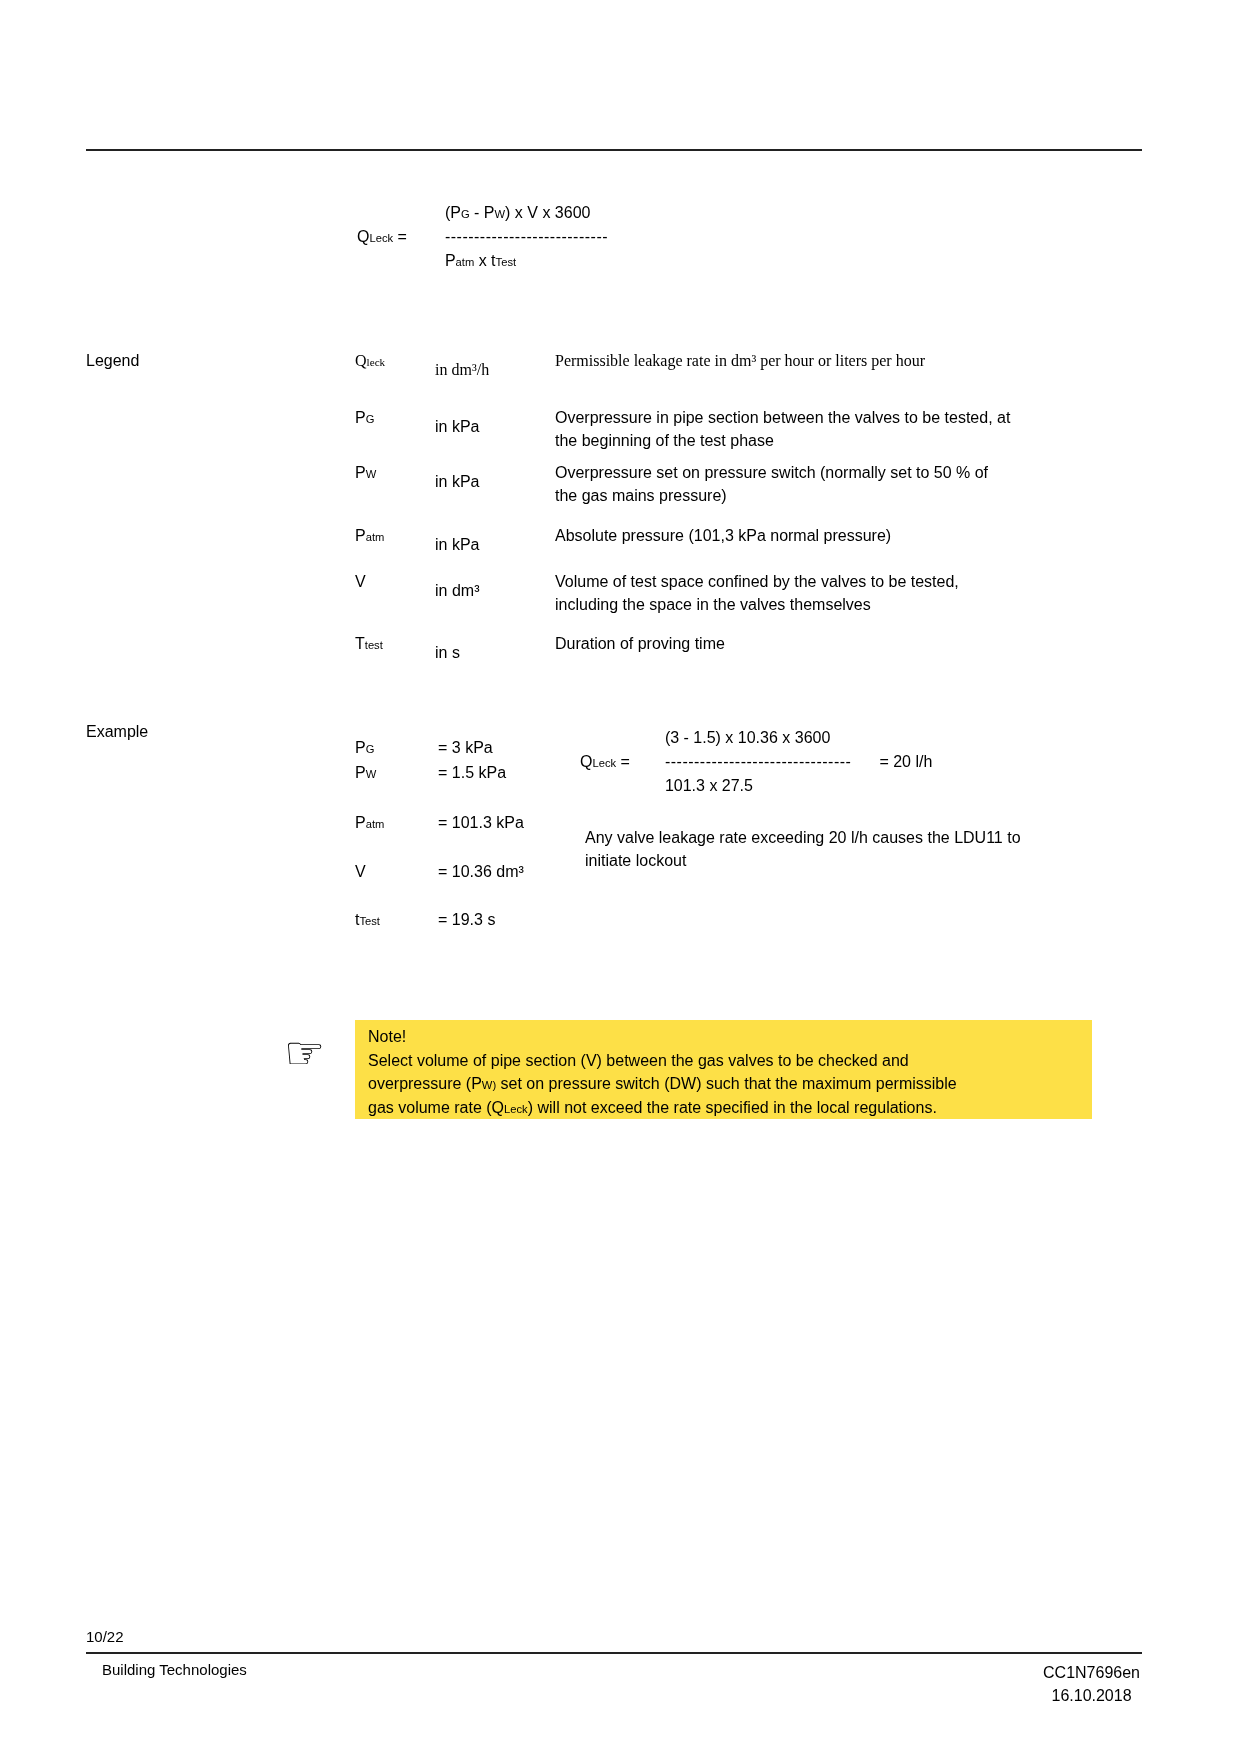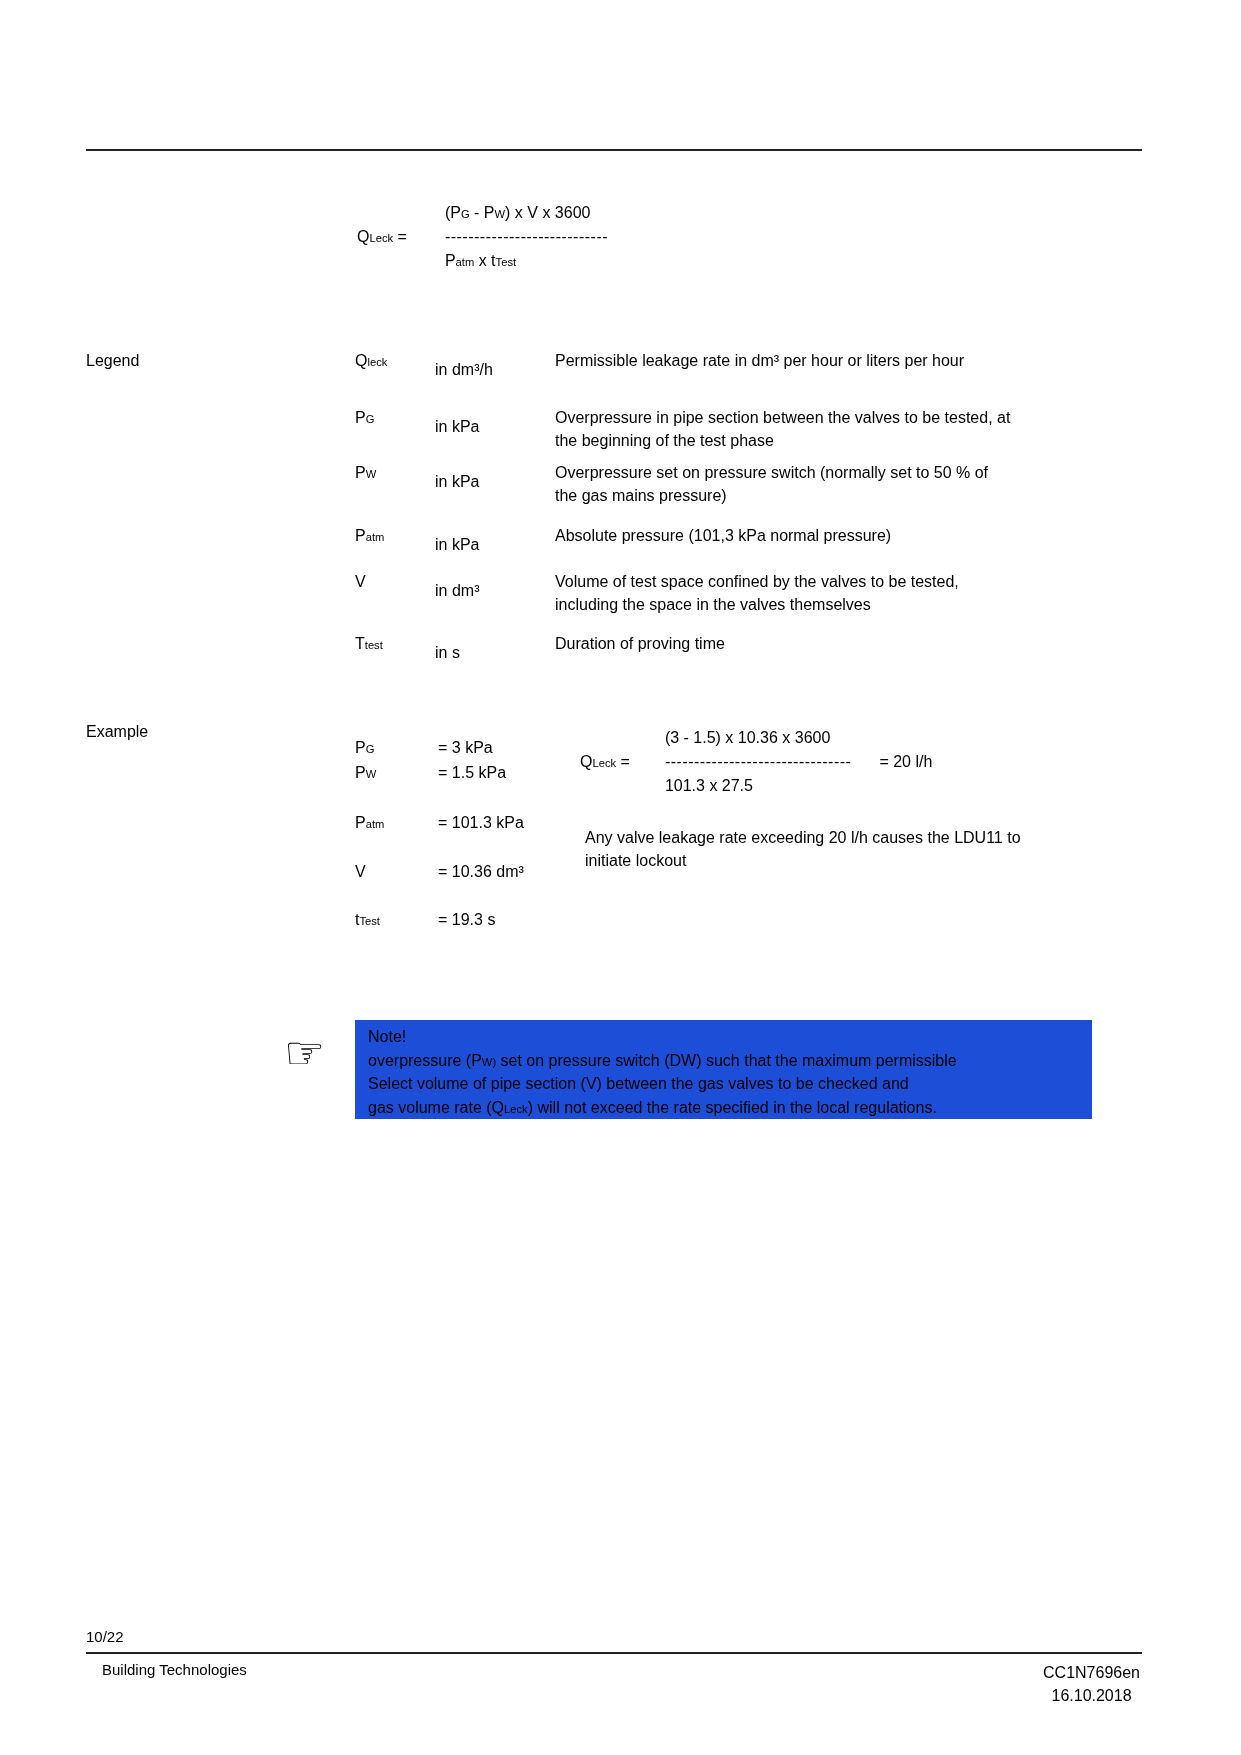--- a/index.html
+++ b/index.html
@@ -25,42 +25,42 @@
   .example-formula{left:580px;top:726px;}
   .example-formula .f-lhs{margin-right:35px;}
   .f-result{margin-left:28px;}
 
   .side-label{position:absolute;left:86px;line-height:23px;}
   .legend-label{top:349px;}
   .example-label{top:720px;}
 
   .legend-table{position:absolute;left:355px;top:349px;width:700px;}
   .legend-row{display:flex;line-height:23px;}
-  .legend-row:nth-child(1){margin-bottom:25px;}
+  .legend-row:nth-child(1){margin-bottom:25px;font-family:Liberation Serif, serif;}
   .legend-row:nth-child(2){margin-bottom:9px;}
   .legend-row:nth-child(3){margin-bottom:17px;}
   .legend-row:nth-child(4){margin-bottom:14px;}
   .legend-row:nth-child(5){margin-bottom:16px;}
   .col-sym{width:80px;flex:none;}
   .col-unit{width:120px;flex:none;margin-top:9px;}
   .col-desc{width:520px;flex:none;}
 
   .example-values{position:absolute;left:355px;top:735px;}
   .ex-row{display:flex;line-height:25px;}
   .ex-row:nth-child(2){margin-bottom:25px;}
   .ex-row:nth-child(3){margin-bottom:24px;}
   .ex-row:nth-child(4){margin-bottom:23px;}
   .ex-sym{width:83px;flex:none;}
 
   .example-remark{position:absolute;left:585px;top:826px;width:500px;line-height:23px;}
 
   .hand{position:absolute;left:284px;top:1030px;font-size:46px;line-height:1;font-family:"DejaVu Sans",sans-serif;}
   .note-box{
     position:absolute;left:355px;top:1020px;width:737px;height:99px;
-    background:#1d4ed8;
+    background:#fde047;
     padding:5px 0 0 13px;box-sizing:border-box;
     line-height:23.5px;
   }
 
   .footer-page{position:absolute;left:86px;top:1628px;font-size:15px;}
   .footer-rule{position:absolute;left:86px;top:1652px;width:1056px;height:2px;background:#222;}
   .footer-company{position:absolute;left:86px;top:1661px;font-size:15px;margin-left:16px;}
   .footer-right{position:absolute;right:101px;top:1661px;text-align:center;font-size:16px;line-height:23px;}
 </style>
 </head>
@@ -169,22 +169,22 @@
 
   <div class="example-remark">
     <div>Any valve leakage rate exceeding 20 l/h causes the LDU11 to</div>
     <div>initiate lockout</div>
   </div>
 
   <div class="hand">☞</div>
 
   <div class="note-box">
     <div>Note!</div>
+    <div><span>Select volume of pipe section (V) between the gas valves to be checked and</span></div>
     <div><span>overpressure (P</span><sub>W)</sub><span> set on pressure switch (DW) such that the maximum permissible</span></div>
-    <div><span>Select volume of pipe section (V) between the gas valves to be checked and</span></div>
     <div><span>gas volume rate (Q</span><sub>Leck</sub><span>) will not exceed the rate specified in the local regulations.</span></div>
   </div>
 
   <div class="footer-page">10/22</div>
   <div class="footer-rule"></div>
   <div class="footer-company">Building Technologies</div>
   <div class="footer-right">
     <div>CC1N7696en</div>
     <div>16.10.2018</div>
   </div>

